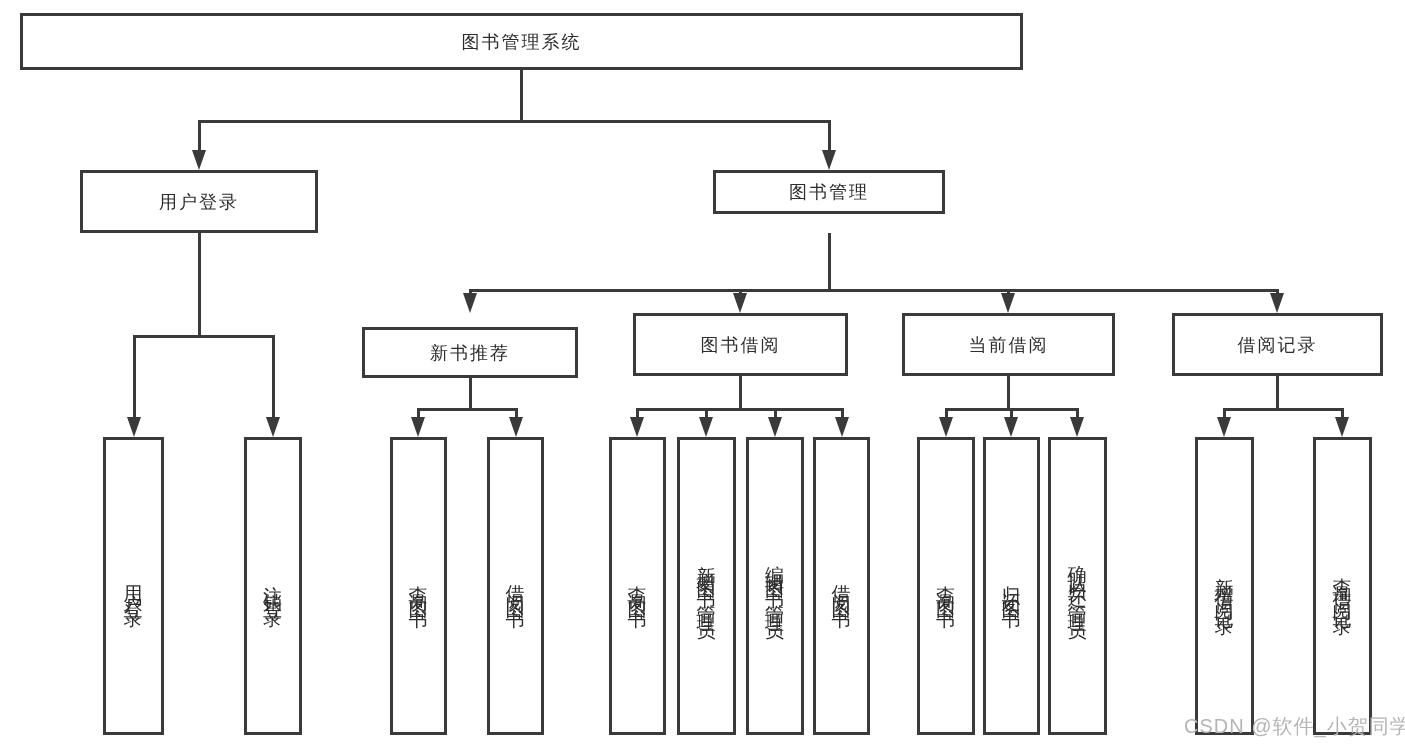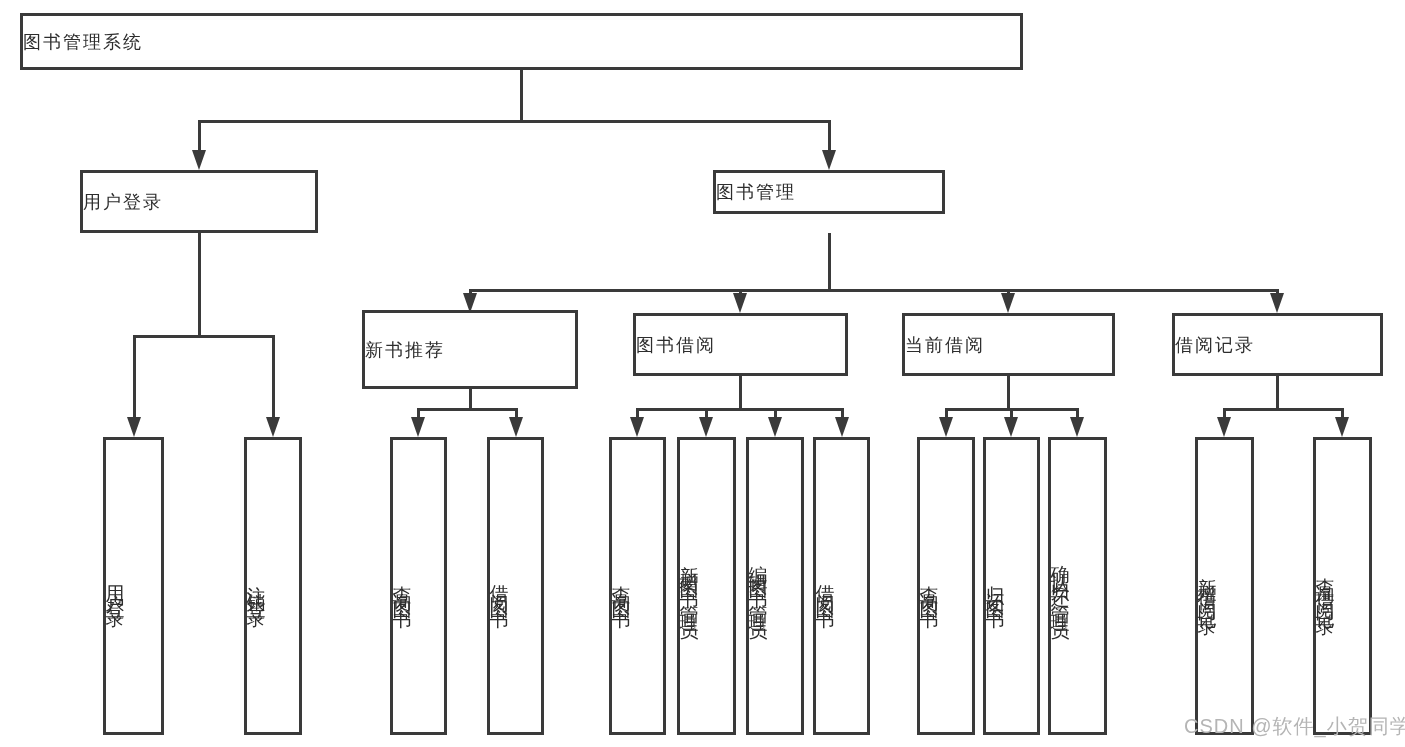--- a/index.html
+++ b/index.html
@@ -1,19 +1,19 @@
 <!DOCTYPE html>
 <html><head>
 <meta charset="utf-8">
 <style>
   html,body{margin:0;padding:0;background:#ffffff;}
   body{font-family:"Liberation Sans","DejaVu Sans",sans-serif;}
   .canvas{position:relative;width:1405px;height:747px;background:#ffffff;overflow:hidden;}
   .box{position:absolute;background:#ffffff;border:3px solid #3a3a3a;box-sizing:border-box;
-       display:flex;align-items:center;justify-content:flex-start;z-index:2;}
+       display:flex;align-items:center;justify-content:center;z-index:2;}
   .hlabel{font-size:18px;letter-spacing:2px;color:#2d2d2d;white-space:nowrap;}
   .leaf .vtext{writing-mode:vertical-rl;text-orientation:mixed;font-size:19px;
        letter-spacing:8px;line-height:1;color:#2d2d2d;}
   .hl{position:absolute;height:2.5px;background:#3a3a3a;z-index:1;}
   .vl{position:absolute;width:2.5px;background:#3a3a3a;z-index:1;}
   .arr{position:absolute;width:0;height:0;border-left:7px solid transparent;
        border-right:7px solid transparent;border-top:20px solid #3a3a3a;z-index:1;}
   .watermark{position:absolute;left:1184px;top:713px;font-size:20px;color:#b5b5b5;
        letter-spacing:1px;white-space:nowrap;z-index:6;}
 </style>
@@ -85,21 +85,21 @@
     <span class="hlabel">图书管理系统</span>
   </div>
 
   <div class="box" style="left:80px;top:170px;width:238px;height:63px">
     <span class="hlabel">用户登录</span>
   </div>
   <div class="box" style="left:713px;top:170px;width:232px;height:44px">
     <span class="hlabel">图书管理</span>
   </div>
 
-  <div class="box" style="left:362px;top:310px;width:216px;height:79px">
+  <div class="box" style="left:362px;top:327px;width:216px;height:51px">
     <span class="hlabel">新书推荐</span>
   </div>
   <div class="box" style="left:633px;top:313px;width:215px;height:63px">
     <span class="hlabel">图书借阅</span>
   </div>
   <div class="box" style="left:902px;top:313px;width:213px;height:63px">
     <span class="hlabel">当前借阅</span>
   </div>
   <div class="box" style="left:1172px;top:313px;width:211px;height:63px">
     <span class="hlabel">借阅记录</span>

